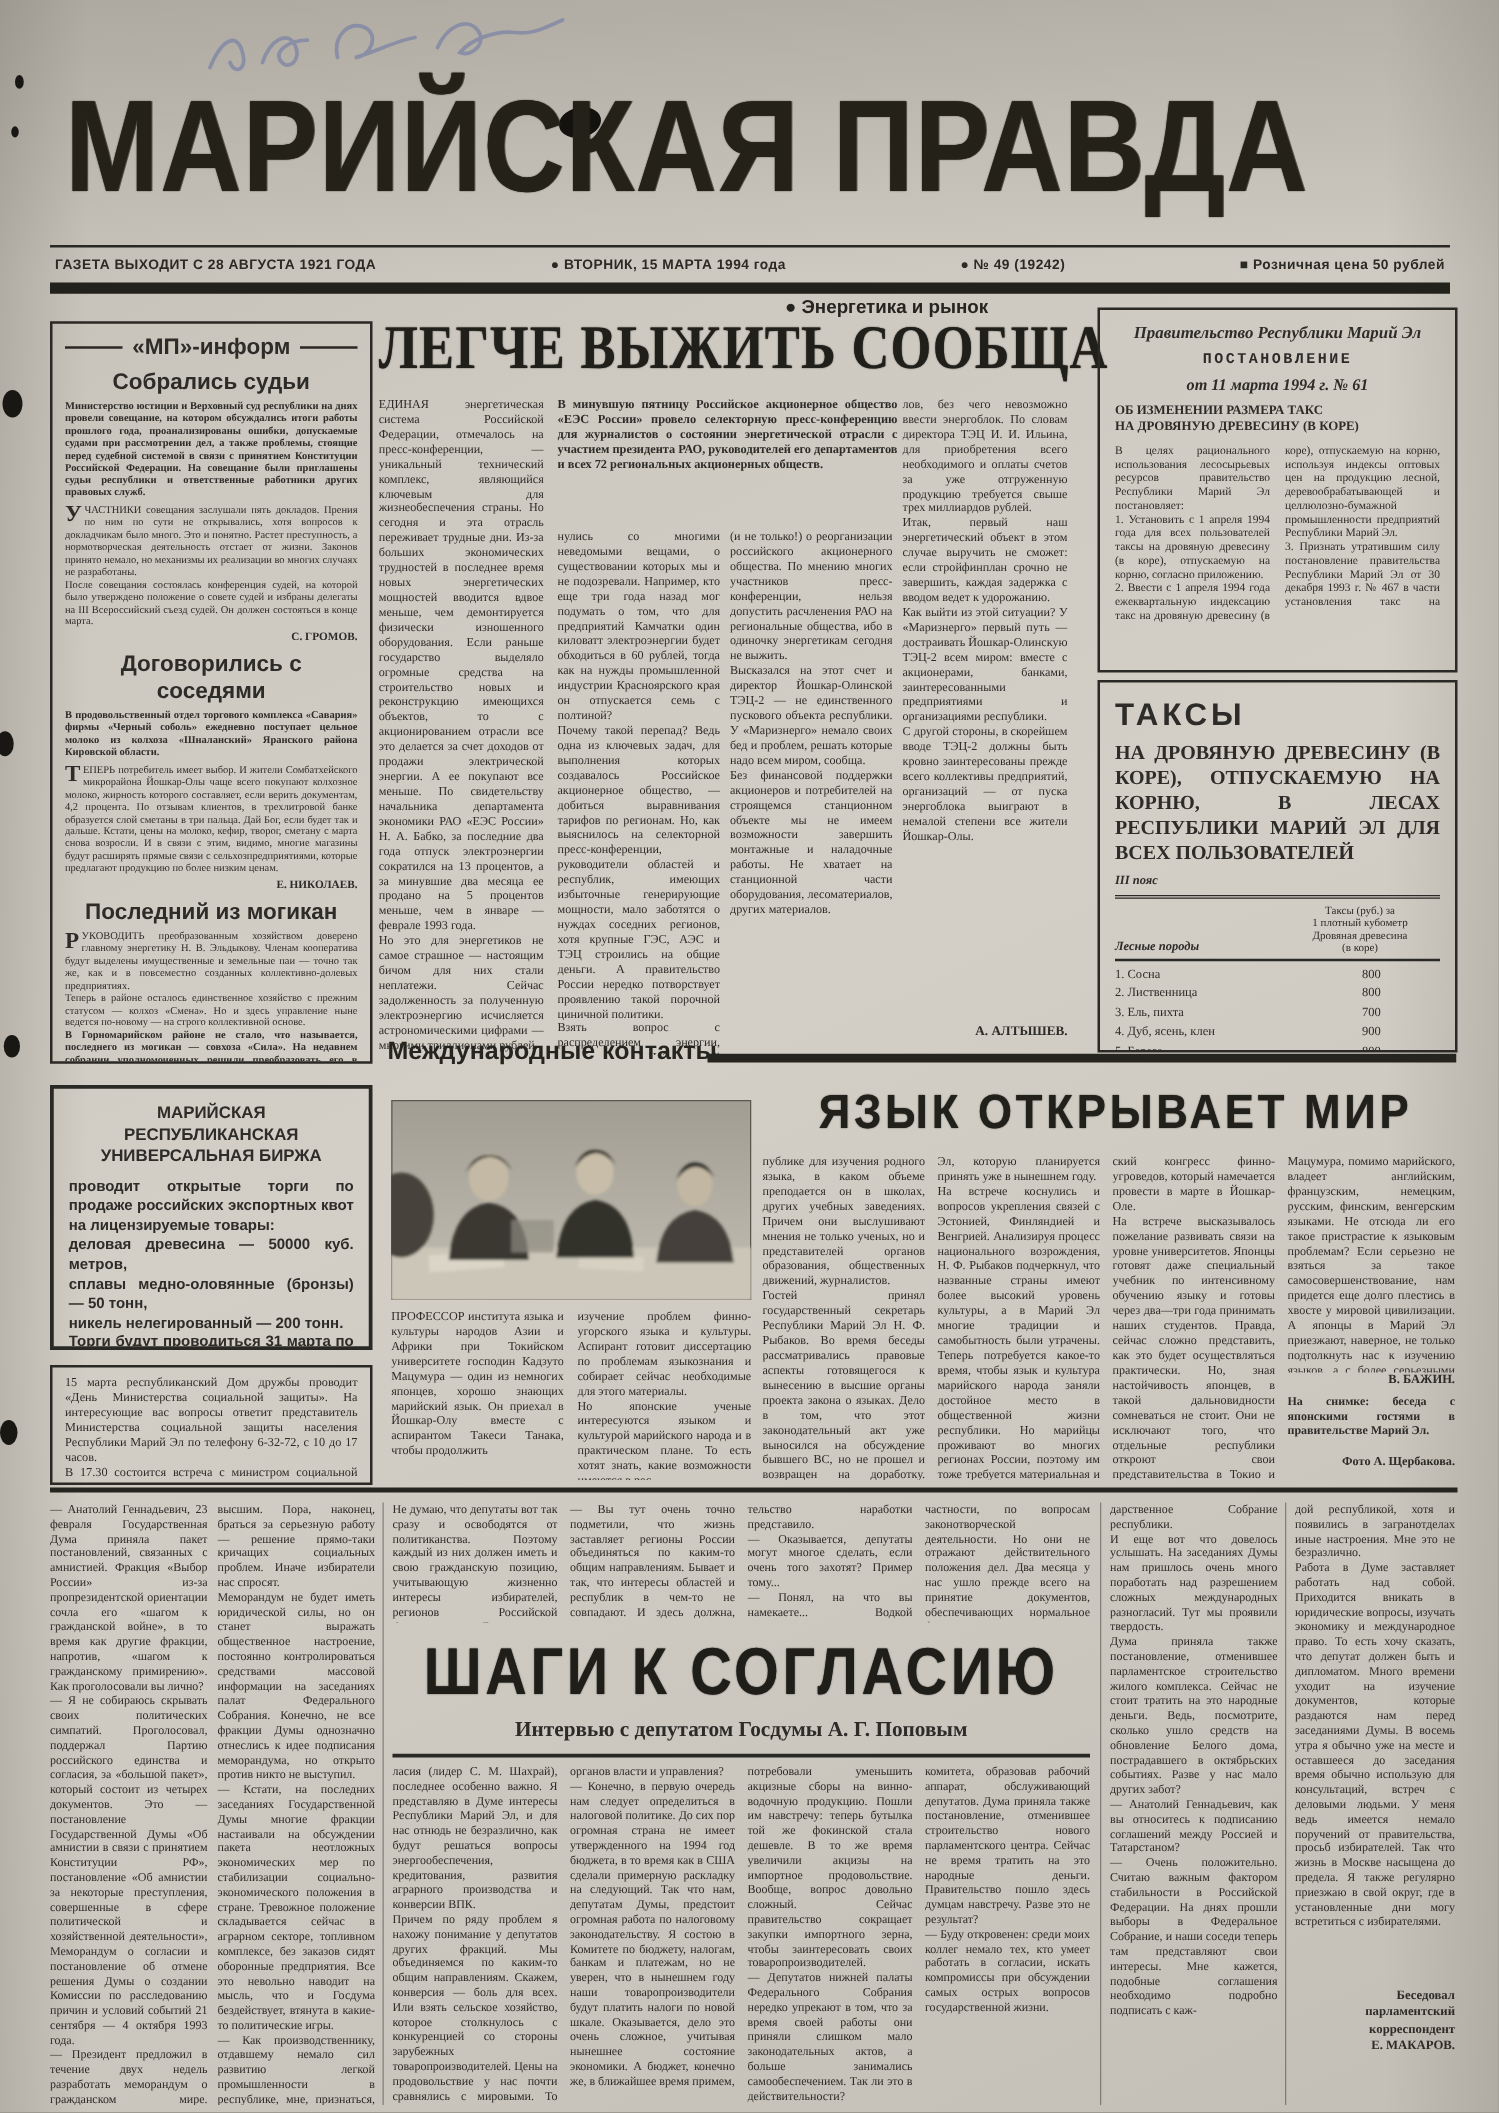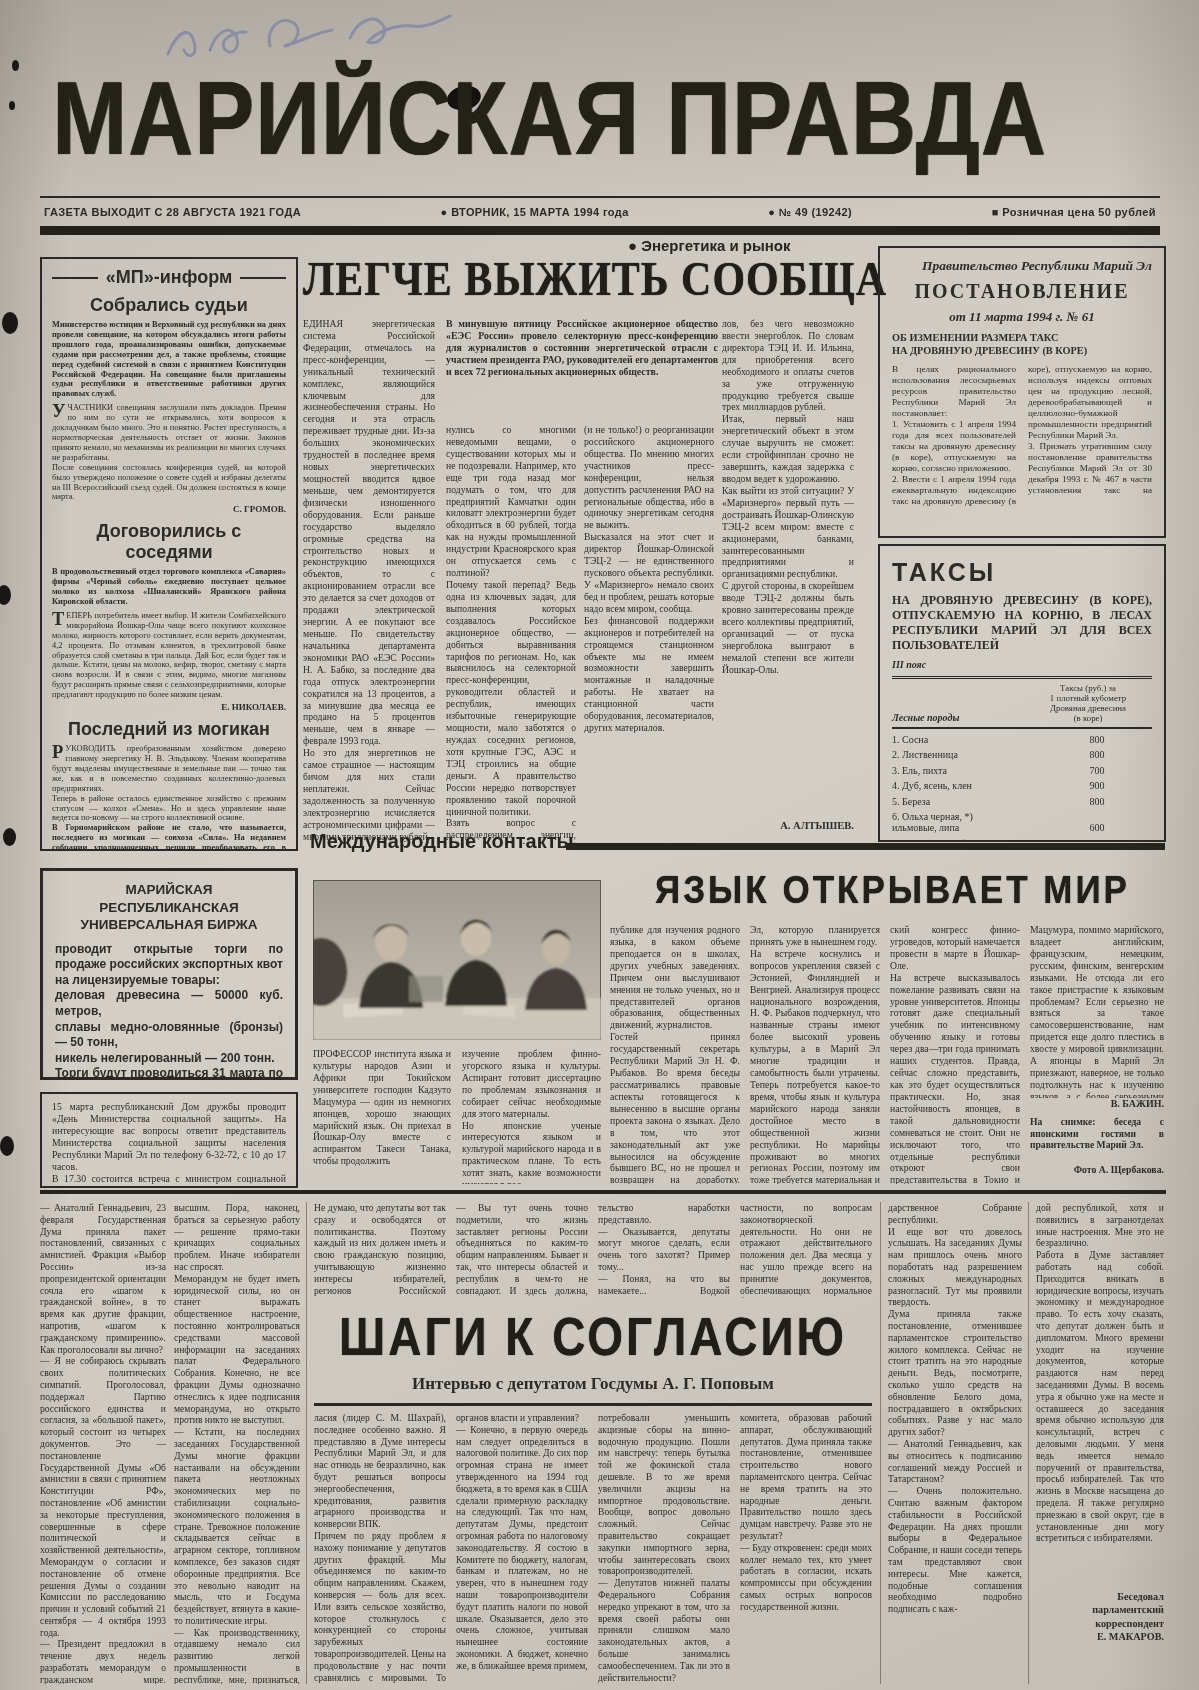--- a/index.html
+++ b/index.html
@@ -25,28 +25,28 @@
   .mp-txt{font-size:8.4px;line-height:1.18;text-align:justify;white-space:pre-line;}
   .dcap::first-letter{float:left;font-size:2.2em;line-height:.8;font-weight:bold;padding:1px 2px 0 0;}
   .sig{font-weight:bold;text-align:right;font-size:9px;margin:2px 0 3px;}
   .h-main{font-family:"Liberation Serif",serif;font-weight:900;font-size:42px;line-height:1;letter-spacing:1px;
           color:#211f1a;transform:scaleY(1.18);transform-origin:left top;white-space:nowrap;
           text-shadow:0 0 1px #211f1a;}
   .kicker{font-family:"Liberation Sans",sans-serif;font-weight:bold;font-size:15px;color:#26241f;}
   .lead-b{font-weight:bold;font-size:9.9px;line-height:1.22;text-align:justify;white-space:pre-line;overflow:hidden;}
   .col{position:absolute;font-size:9.7px;line-height:1.23;text-align:justify;white-space:pre-line;overflow:hidden;}
   .post-box{border-width:2px;padding:8px 12px;font-size:9.4px;}
-  .post-gov{text-align:right;font-weight:bold;font-style:italic;font-size:13.5px;margin-top:2px;}
-  .post-title{text-align:center;font-weight:bold;font-size:20px;letter-spacing:2px;margin-top:6px;font-family:Liberation Serif, serif;}
+  .post-gov{text-align:center;font-weight:bold;font-style:italic;font-size:13.5px;margin-top:2px;}
+  .post-title{text-align:center;font-weight:bold;font-size:12px;letter-spacing:2px;margin-top:6px;font-family:Liberation Mono, monospace;}
   .post-date{text-align:center;font-weight:bold;font-style:italic;font-size:13px;margin-top:6px;}
   .post-subj{font-weight:bold;font-size:10.3px;margin-top:7px;line-height:1.25;}
   .post-body{margin-top:6px;column-count:2;column-gap:12px;font-size:9.2px;line-height:1.2;text-align:justify;white-space:pre-line;height:152px;overflow:hidden;}
   .post-sig{font-weight:bold;font-size:9.4px;text-align:right;line-height:1.25;margin-top:6px;white-space:pre-line;}
   .tx-title{text-align:left;font-family:"Liberation Sans",sans-serif;font-weight:900;font-size:25px;letter-spacing:3px;margin-top:4px;}
-  .tx-subj{font-weight:bold;font-size:12px;line-height:1.25;margin-top:6px;}
+  .tx-subj{font-weight:bold;font-size:16px;line-height:1.25;margin-top:6px;}
   .tx-poyas{font-weight:bold;font-style:italic;font-size:10px;margin-top:6px;}
   .tx-table{margin-top:6px;border-top:3px double #2b2925;border-bottom:0;}
   .tx-hrow{display:flex;justify-content:space-between;align-items:flex-end;border-bottom:2px solid #2b2925;padding:4px 0;}
   .tx-hname{font-style:italic;font-weight:bold;font-size:10px;}
   .tx-hval{font-size:8.8px;line-height:1.15;text-align:center;white-space:pre-line;width:128px;}
   .tx-row{display:flex;justify-content:space-between;padding:4.5px 0 0;}
   .tx-name{font-size:10px;line-height:1.1;white-space:pre-line;}
   .tx-val{width:110px;text-align:center;font-size:10px;}
   .mk-label{font-family:"Liberation Sans",sans-serif;font-weight:bold;font-size:20px;color:#26241f;}
   .h-yazik{font-family:"Liberation Sans",sans-serif;font-weight:900;font-size:35px;letter-spacing:3px;color:#22201b;

